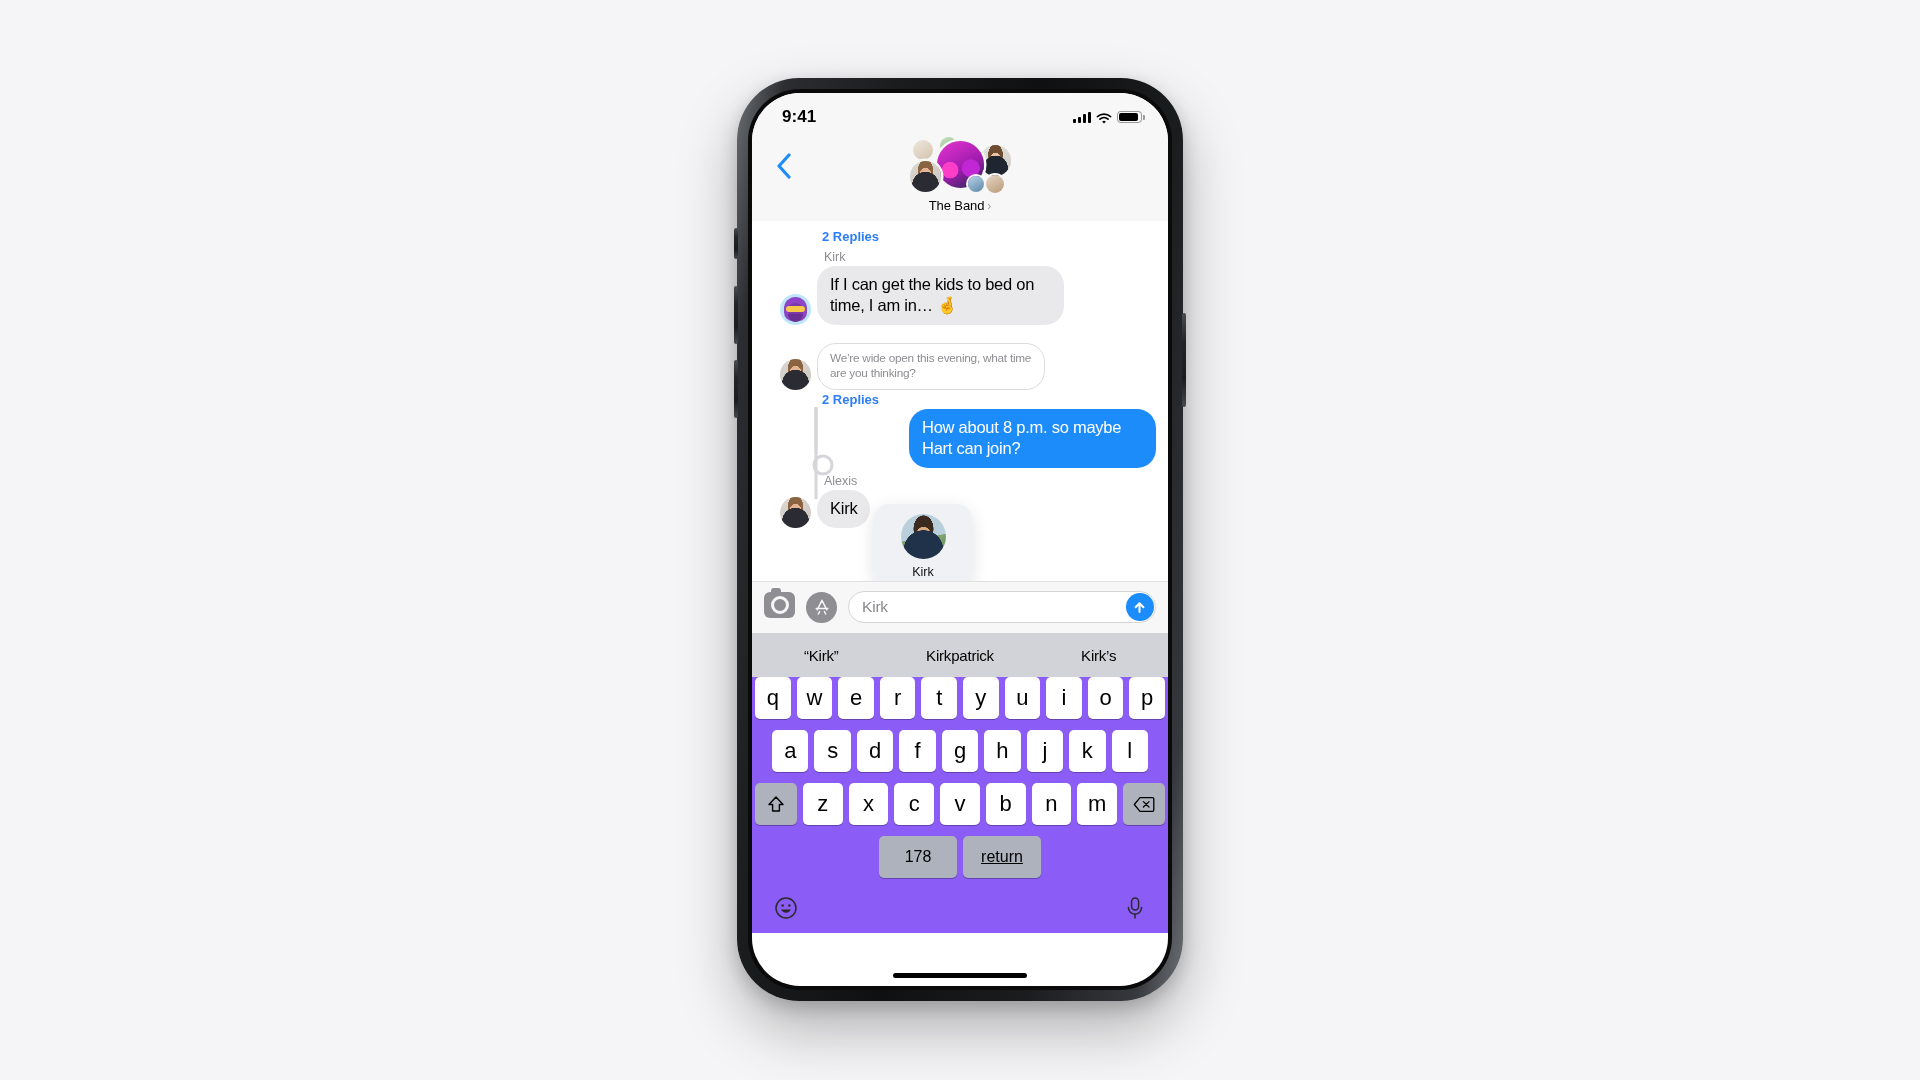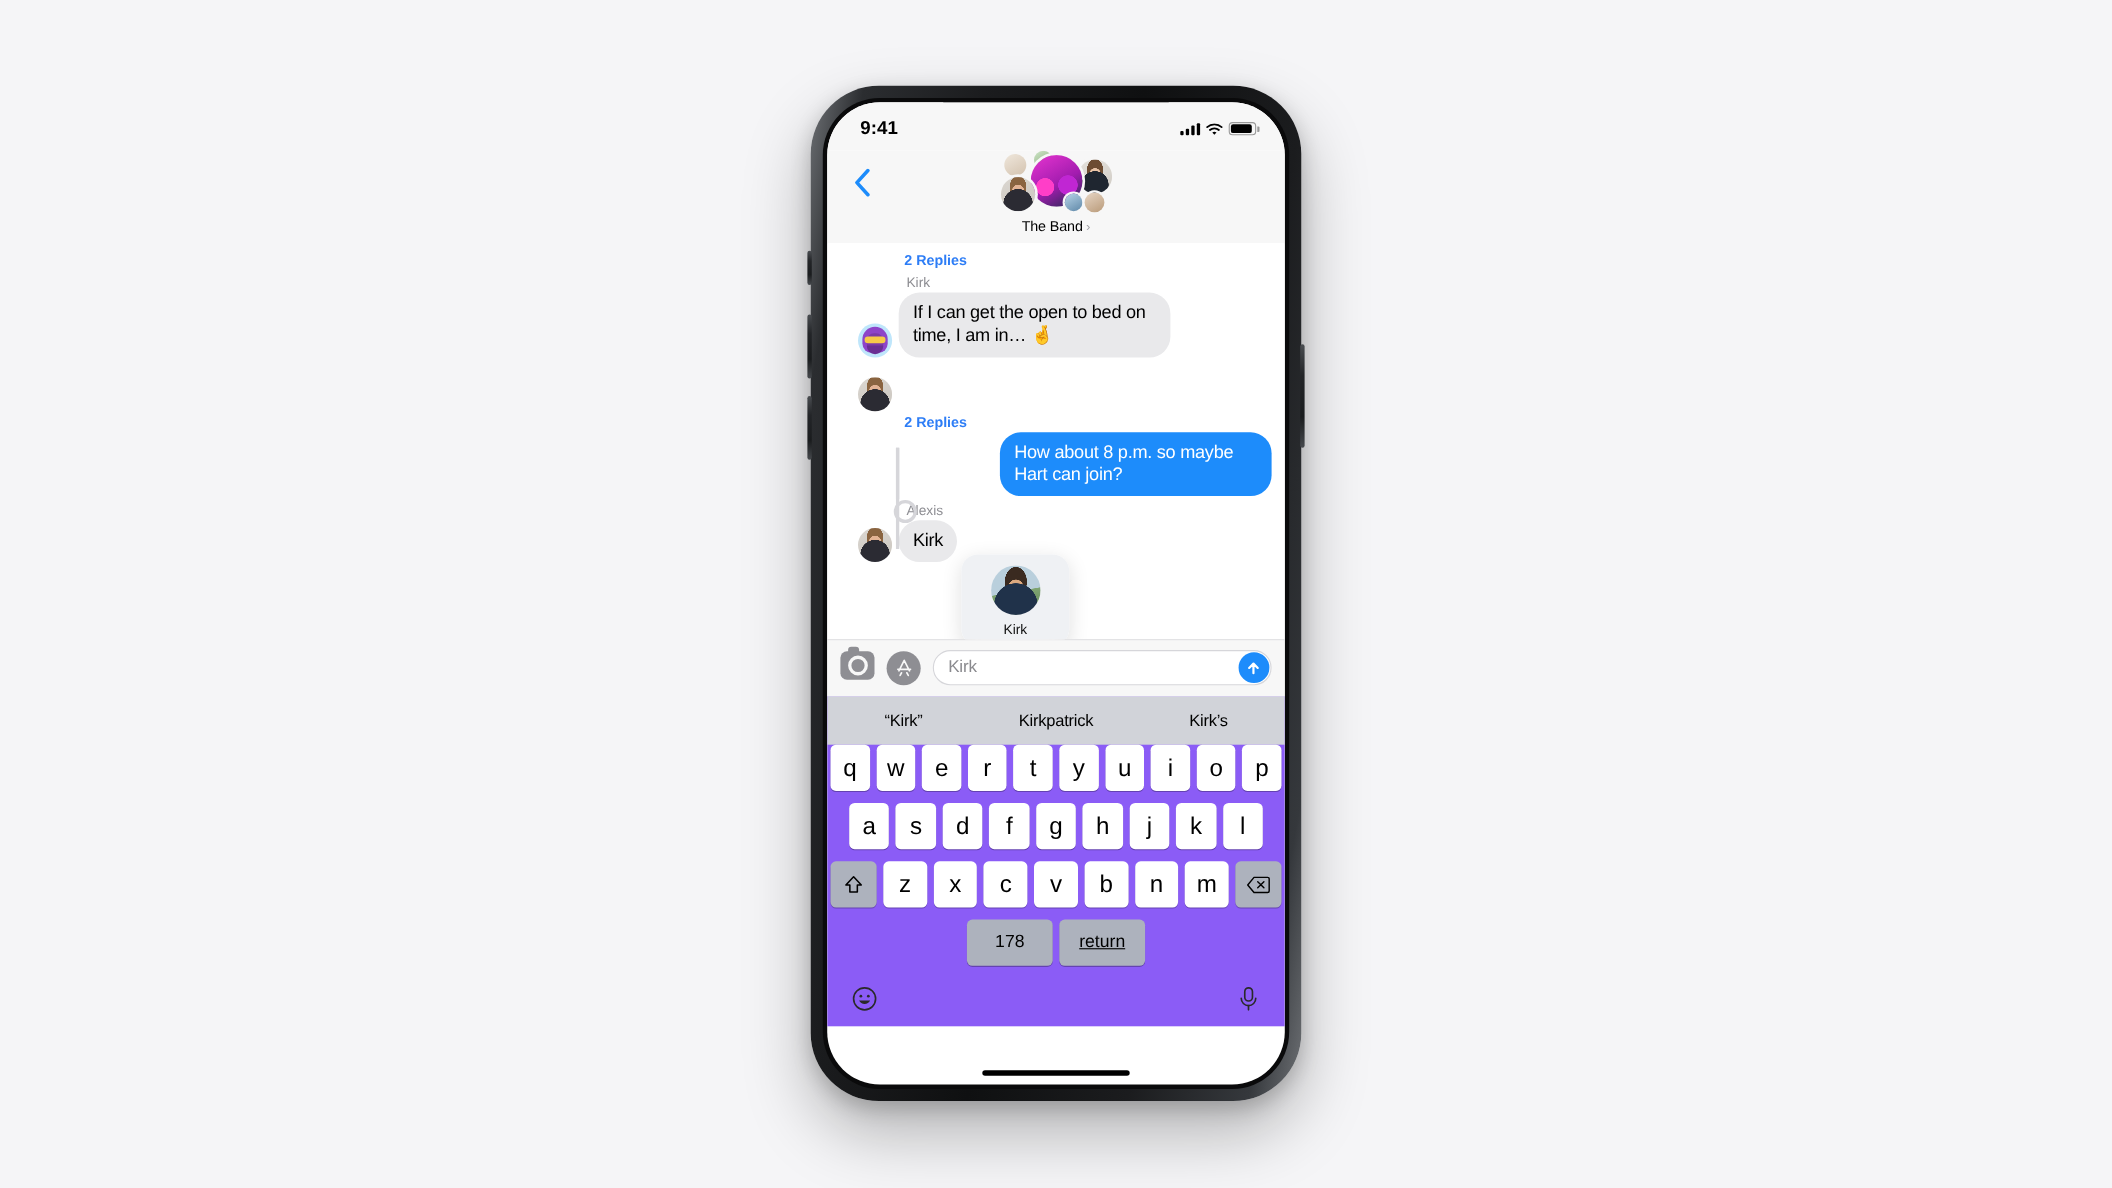--- a/index.html
+++ b/index.html
@@ -386,27 +386,28 @@
           <div class="replies-link">2 Replies</div>
 
           <div class="sender-name">Kirk</div>
           <div class="row">
             <div class="memoji">
               <div class="hair"></div>
                 <div class="face"></div>
                 <div class="glasses"></div>
                 <div class="beard"></div>
             </div>
-            <div class="bubble gray">If I can get the open to bed on time, I am in… 🤞</div>
+            <div class="bubble gray">If I can get the kids to bed on time, I am in… 🤞</div>
           </div>
 
           <div style="height:16px"></div>
 
           <div class="row">
             <div class="row-avatar ph-alexis"></div>
+            <div class="bubble outline">We’re wide open this evening, what time are you thinking?</div>
           </div>
 
           <div class="replies-link">2 Replies</div>
 
           <div class="row out">
             <div class="bubble blue">How about 8 p.m. so maybe Hart can join?</div>
           </div>
 
           <div class="sender-name">Alexis</div>
           <div class="row">

